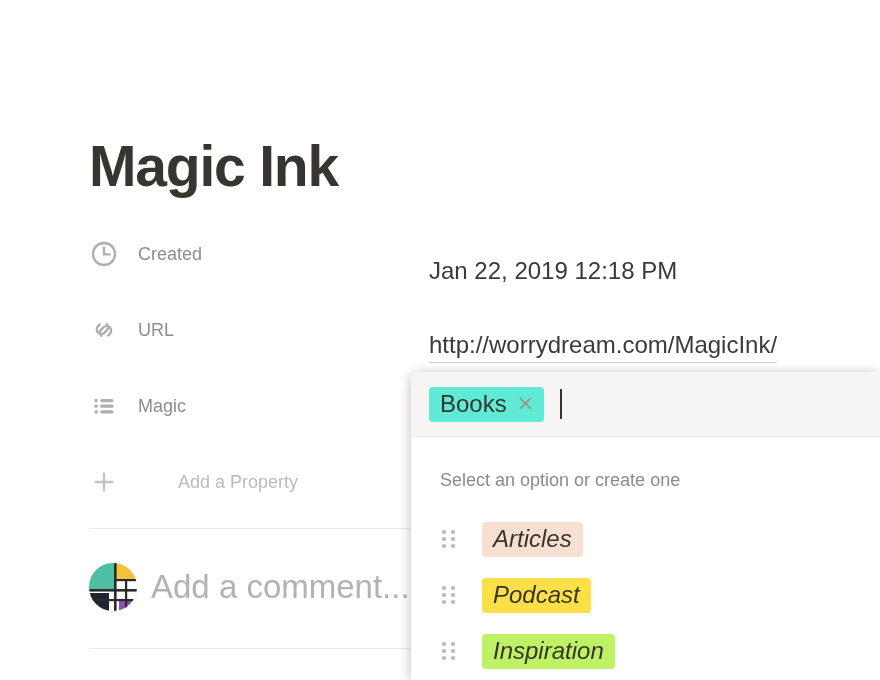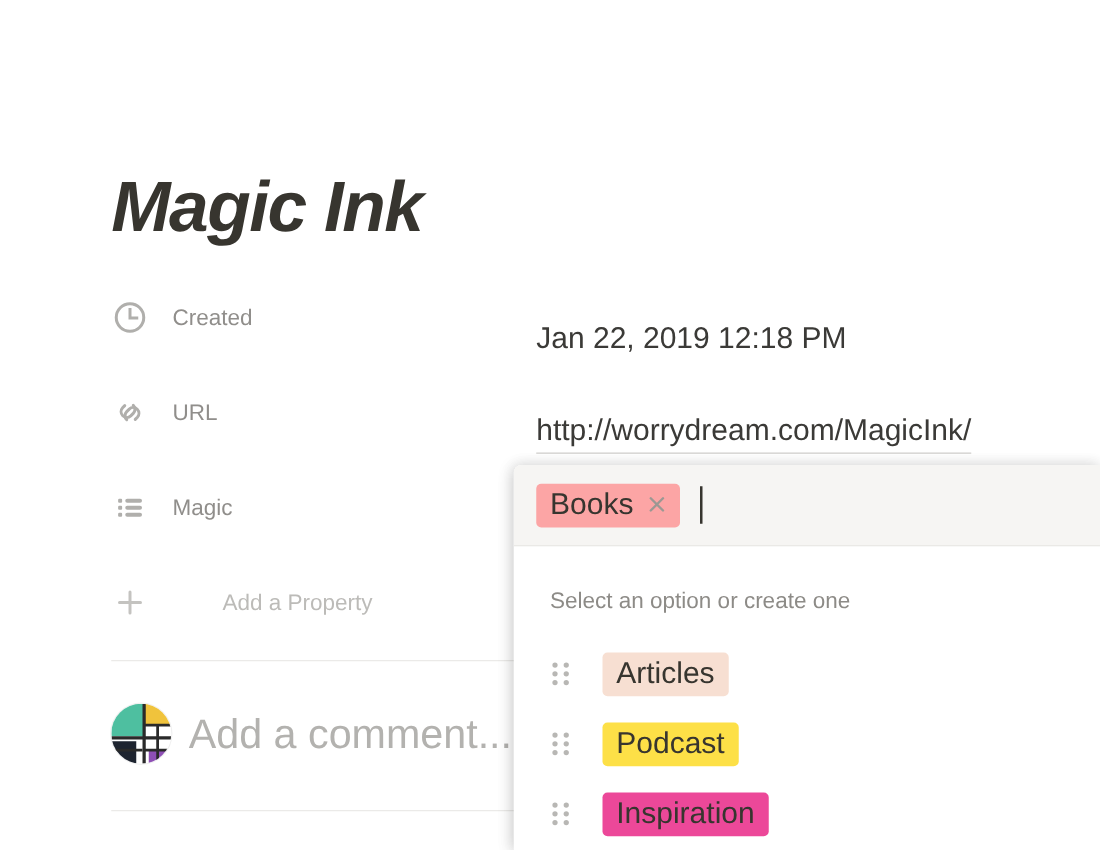--- a/index.html
+++ b/index.html
@@ -25,21 +25,20 @@
   .page-title {
     position: absolute;
     left: 89px;
     top: 92px;
     font-size: 57px;
     line-height: 72px;
     font-weight: bold;
     letter-spacing: -1.2px;
     color: #37352F;
     white-space: nowrap;
-    font-style: italic;
   }
 
   
   .props {
     position: absolute;
     left: 89px;
     top: 232px;
     width: 780px;
   }
   .prop-row {
@@ -147,21 +146,21 @@
     height: 65px;
     display: flex;
     align-items: center;
     padding: 0 0 0 18px;
     border-bottom: 1px solid #EAE9E6;
     box-sizing: border-box;
   }
   .tag-chip {
     display: inline-flex;
     align-items: center;
-    background: #fca5a5;
+    background: #5eead4;
     border-radius: 4px;
     padding: 4px 9px 5px 11px;
     height: 35px;
     box-sizing: border-box;
   }
   .tag-chip-label {
     font-size: 24px;
     color: #37352F;
     line-height: 26px;
     white-space: nowrap;
@@ -187,20 +186,21 @@
   .popup-hint {
     font-size: 18px;
     color: #8D8B87;
     padding: 30px 0 0 29px;
     line-height: 26px;
     white-space: nowrap;
   }
 
   .option-list {
     padding-top: 18px;
+    font-style: italic;
   }
   .option-row {
     display: flex;
     align-items: center;
     height: 56px;
     padding-left: 29px;
   }
   .drag-handle {
     width: 20px;
     height: 26px;
@@ -370,21 +370,21 @@
         <span class="drag-handle">
           <svg width="18" height="26" viewBox="0 0 18 26" fill="none">
             <circle cx="4" cy="6" r="2.1" fill="#B8B7B4"></circle>
             <circle cx="13" cy="6" r="2.1" fill="#B8B7B4"></circle>
             <circle cx="4" cy="13" r="2.1" fill="#B8B7B4"></circle>
             <circle cx="13" cy="13" r="2.1" fill="#B8B7B4"></circle>
             <circle cx="4" cy="20" r="2.1" fill="#B8B7B4"></circle>
             <circle cx="13" cy="20" r="2.1" fill="#B8B7B4"></circle>
           </svg>
         </span>
-        <span class="option-chip" style="background:#ec4899;">
+        <span class="option-chip" style="background:#bef264;">
           <span class="option-chip-label">Inspiration</span>
         </span>
       </div>
 
     </div>
   </div>
 
 </div>
 
 </body></html>

